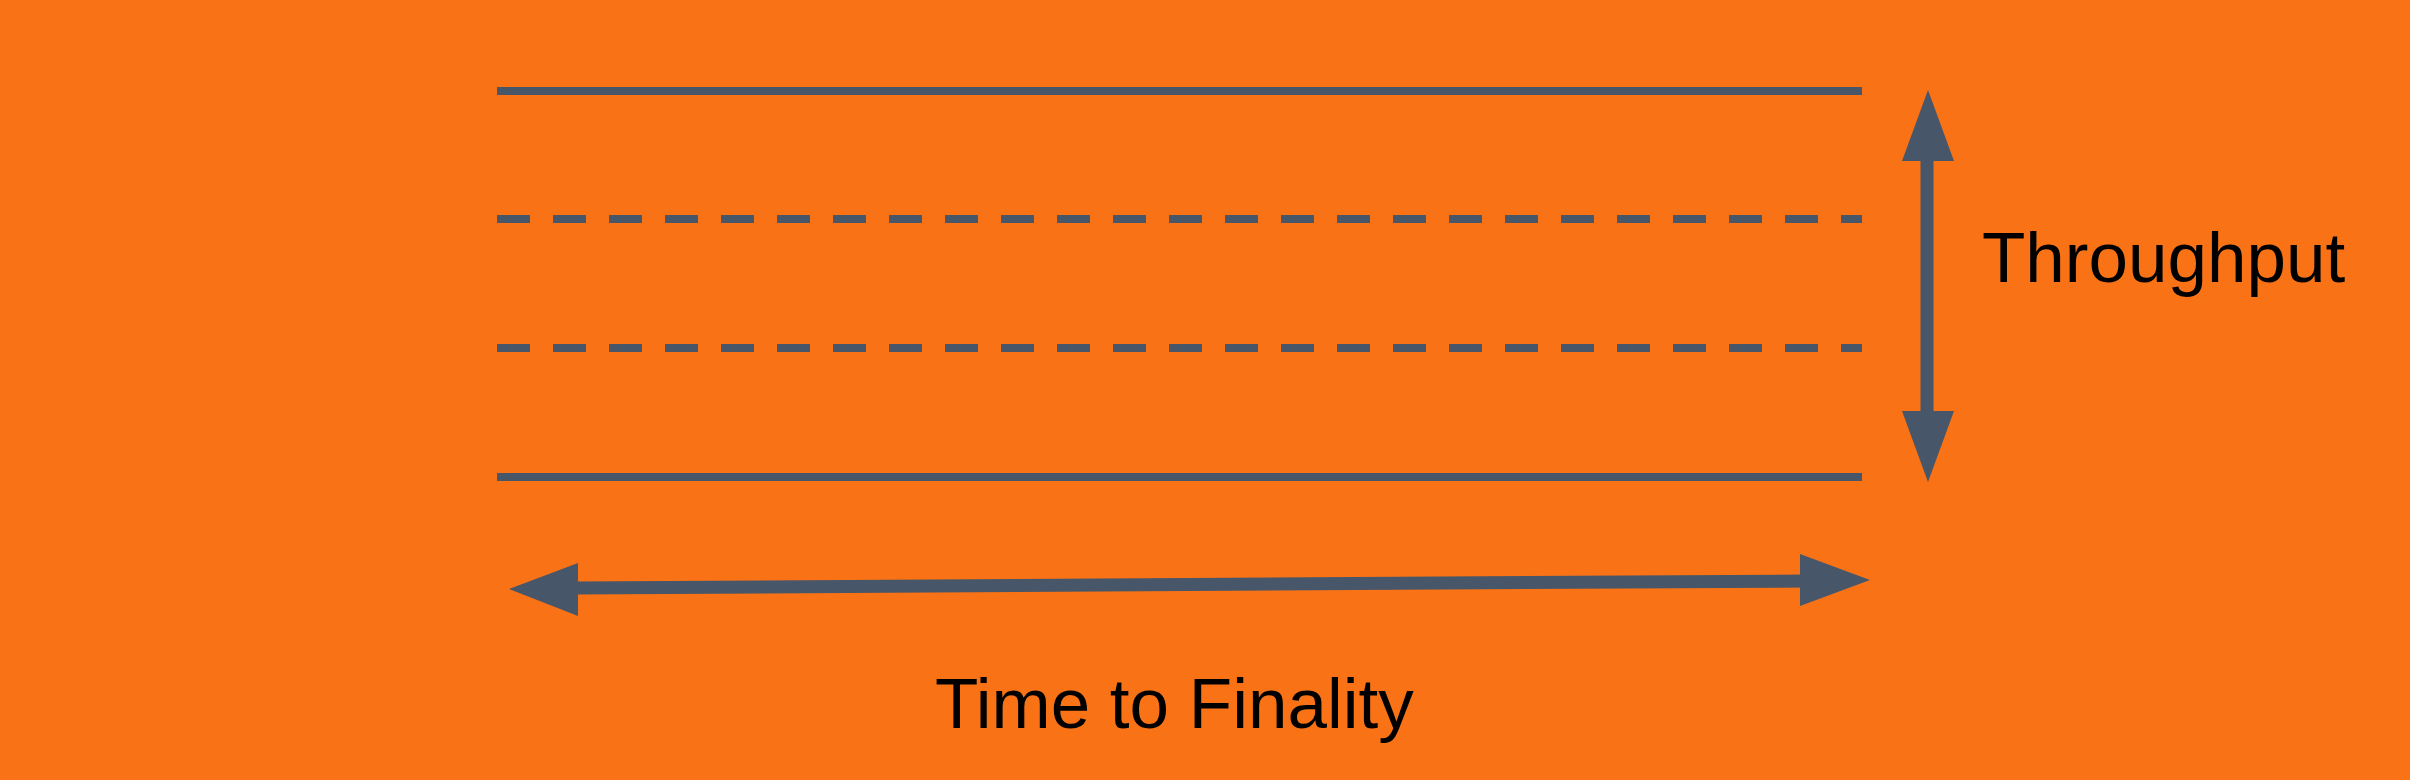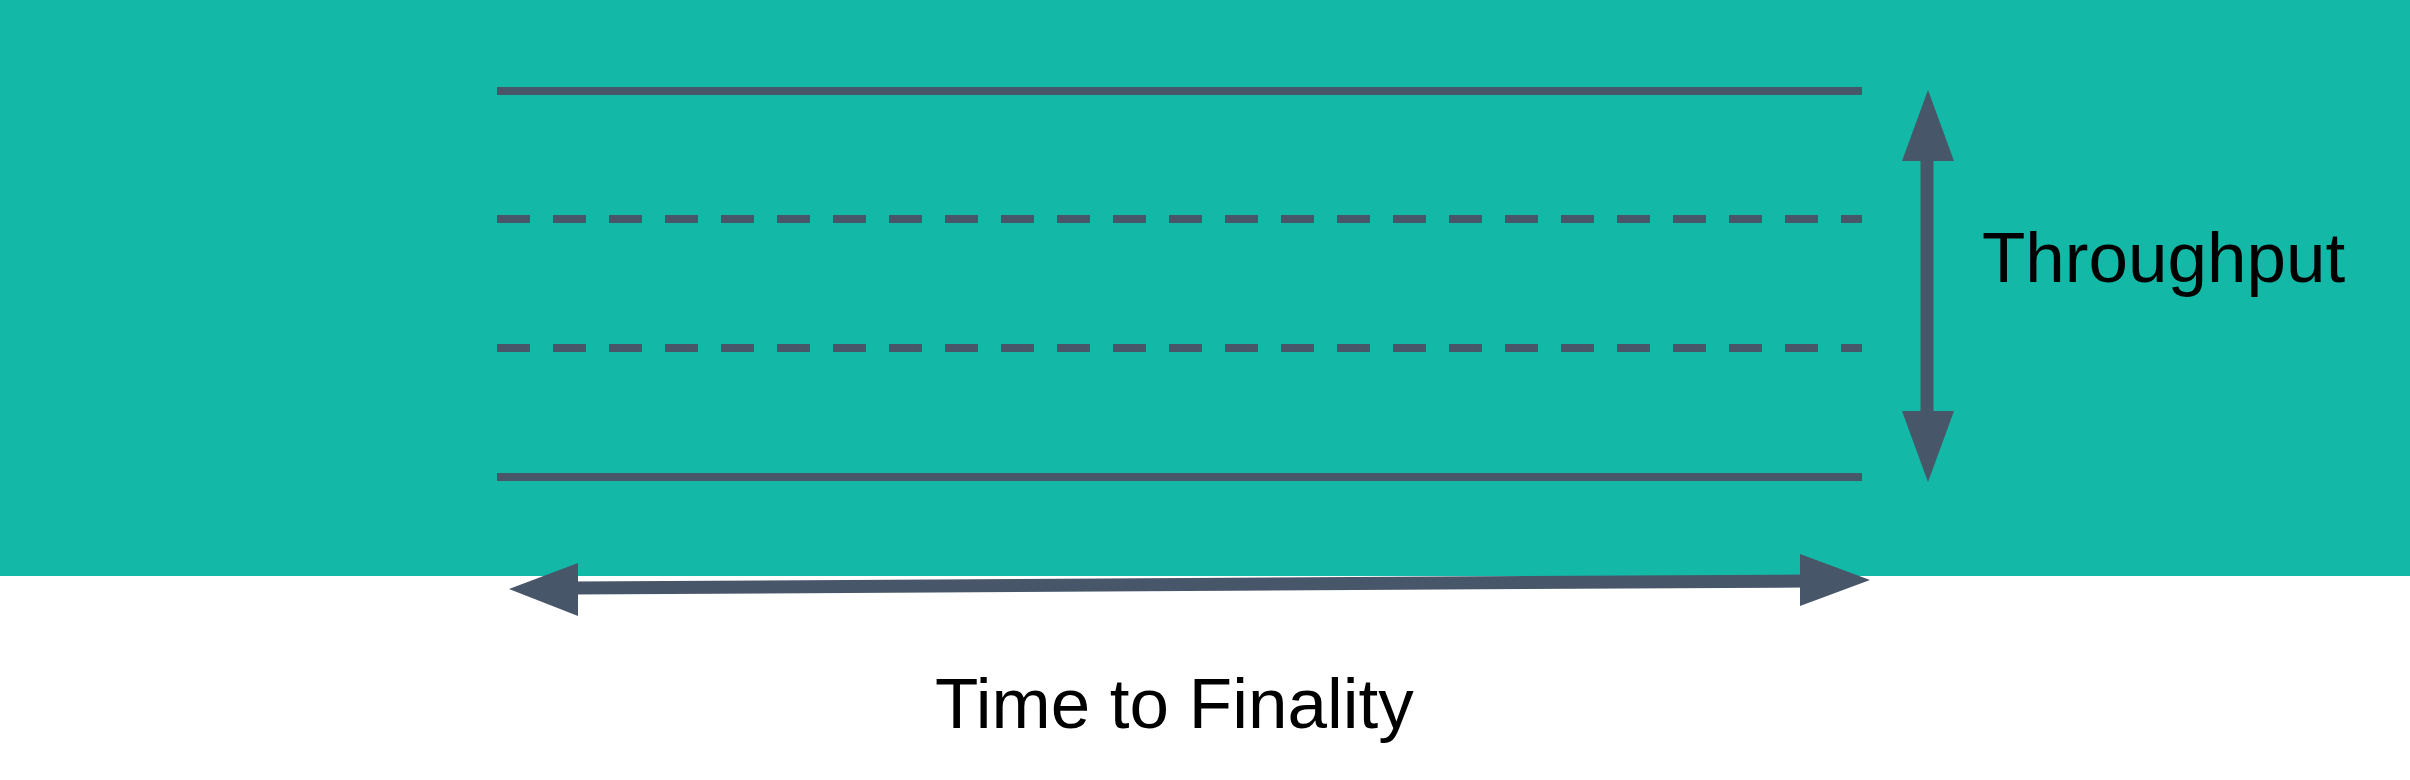--- a/index.html
+++ b/index.html
@@ -7,22 +7,22 @@
     padding: 0;
     width: 2410px;
     height: 780px;
     background: #ffffff;
     font-family: "Liberation Sans", sans-serif;
     overflow: hidden;
   }
   .stage {
     position: relative;
     width: 2410px;
-    height: 576px;
-    background: #14b8a6;
+    height: 780px;
+    background: #f97316;
   }
   .stage svg {
     position: absolute;
     left: 0;
     top: 0;
     display: block;
   }
   .diagram-label {
     font-family: "Liberation Sans", sans-serif;
     font-size: 71px;

